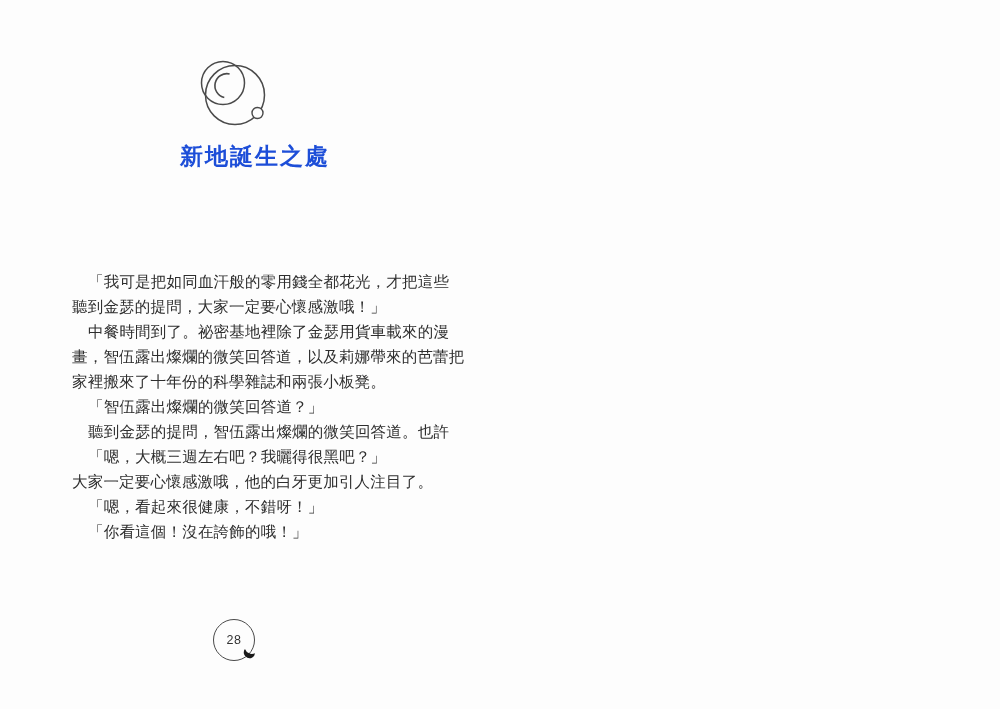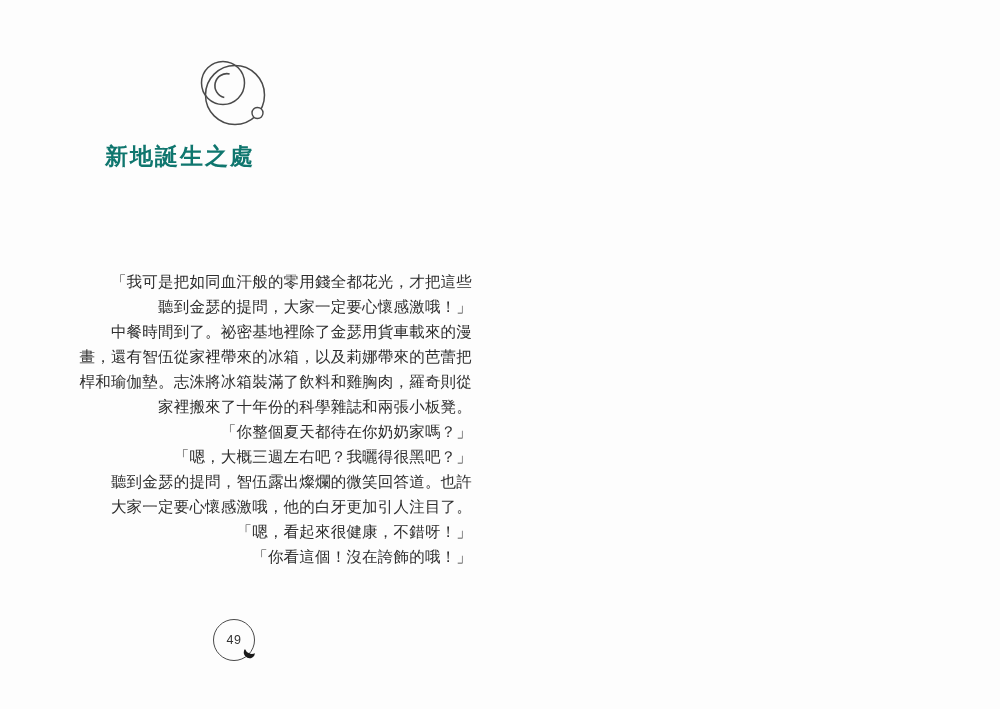--- a/index.html
+++ b/index.html
@@ -13,28 +13,28 @@
   .page{position:absolute;top:0;height:709px;width:500px;}
   #left-page{left:0;}
   #right-page{left:500px;}
 
   
   .logo{position:absolute;left:195px;top:58px;width:85px;height:75px;}
 
   
   .chapter-title{
     position:absolute;left:105px;top:141px;width:300px;
-    text-align:left;
+    text-align:center;
     font-family:"Liberation Sans","DejaVu Sans",sans-serif;
-    font-weight:700;font-size:23px;letter-spacing:2px;color:#0f766e;
+    font-weight:700;font-size:23px;letter-spacing:2px;color:#1d4ed8;
     white-space:nowrap;
   }
 
   
-  .textcol{position:absolute;width:400px;text-align:right;}
+  .textcol{position:absolute;width:400px;}
   #left-text{left:72px;top:269px;}
   .line{
     height:25px;line-height:25px;white-space:nowrap;
     font-size:15.5px;color:#2e2e2e;letter-spacing:0.2px;
   }
   .ps{text-indent:16px;}
 
   
   .page-badge{
     position:absolute;width:42px;height:42px;border:1.4px solid #4a4a4a;border-radius:50%;
@@ -62,33 +62,32 @@
       <circle cx="62.5" cy="55" r="5.5" fill="#fdfdfd" stroke="#4a4a4a" stroke-width="1.4"></circle>
     </svg>
   </div>
 
   <div class="chapter-title">新地誕生之處</div>
 
   <div class="textcol" id="left-text">
     <div class="line ps">「我可是把如同血汗般的零用錢全都花光，才把這些</div>
     <div class="line">聽到金瑟的提問，大家一定要心懷感激哦！」</div>
     <div class="line ps">中餐時間到了。祕密基地裡除了金瑟用貨車載來的漫</div>
-    <div class="line">畫，還有智伍從家裡帶來的冰箱，以及莉娜帶來的芭蕾把</div>
-    <div class="line">桿和瑜伽墊。志洙將冰箱裝滿了飲料和雞胸肉，羅奇則從</div>
+    <div class="line">畫，智伍露出燦爛的微笑回答道，以及莉娜帶來的芭蕾把</div>
     <div class="line">家裡搬來了十年份的科學雜誌和兩張小板凳。</div>
-    <div class="line ps">「你整個夏天都待在你奶奶家嗎？」</div>
+    <div class="line ps">「智伍露出燦爛的微笑回答道？」</div>
+    <div class="line ps">聽到金瑟的提問，智伍露出燦爛的微笑回答道。也許</div>
     <div class="line ps">「嗯，大概三週左右吧？我曬得很黑吧？」</div>
-    <div class="line ps">聽到金瑟的提問，智伍露出燦爛的微笑回答道。也許</div>
     <div class="line">大家一定要心懷感激哦，他的白牙更加引人注目了。</div>
     <div class="line ps">「嗯，看起來很健康，不錯呀！」</div>
     <div class="line ps">「你看這個！沒在誇飾的哦！」</div>
   </div>
 
   <div class="page-badge" id="left-badge">
-    <span class="page-num">49</span>
+    <span class="page-num">28</span>
     <svg class="badge-crescent" viewBox="0 0 12 12">
       <path d="M 3,1 A 5.2,5.2 0 1 0 11,7 A 6.8,6.8 0 0 1 3,1 Z" fill="#1a1a1a" transform="rotate(-15 6 6)"></path>
     </svg>
   </div>
 
 </div>
 
 <div class="page" id="right-page">
 
   

